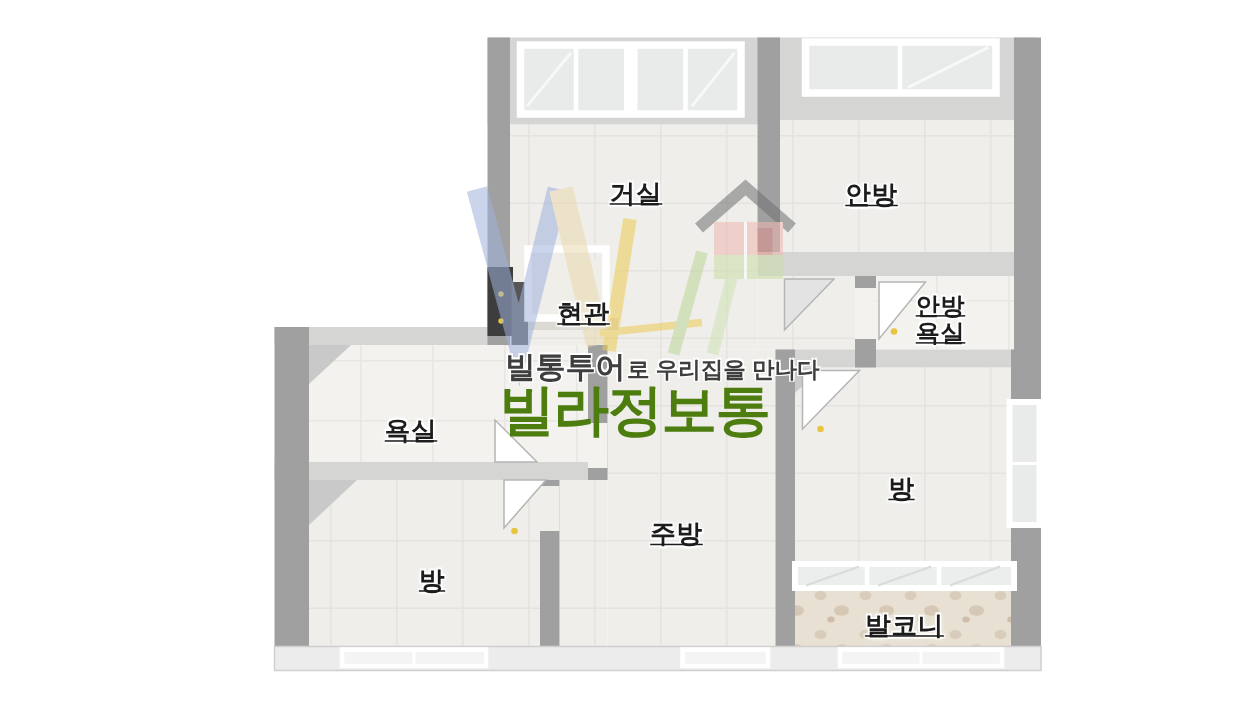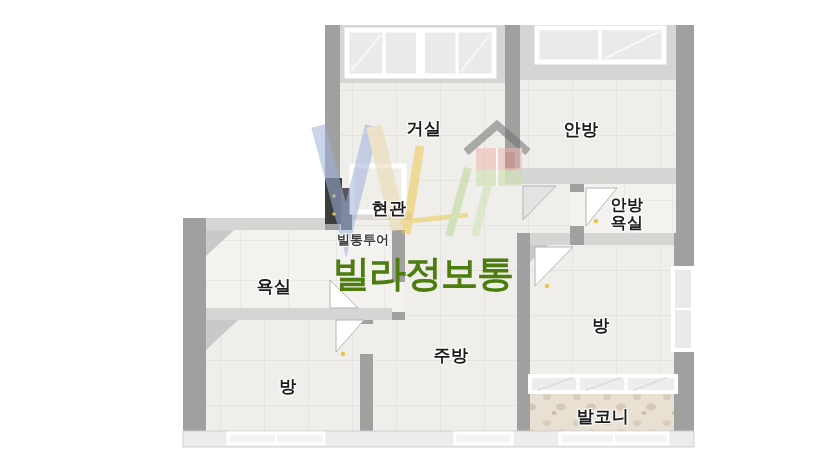--- a/index.html
+++ b/index.html
@@ -6,28 +6,29 @@
   .stage{
     position:relative;width:840px;height:472px;overflow:hidden;background:#ffffff;
     font-family:"Liberation Sans","DejaVu Sans",sans-serif;
   }
   .plan-svg{position:absolute;left:0;top:0;}
   .room-label{
     position:absolute;transform:translate(-50%,-50%);
     font-size:17px;font-weight:bold;color:#1c1c1c;line-height:1.12;
     text-align:left;white-space:nowrap;letter-spacing:0.5px;
     text-shadow:-1px -1px 0 #fff,1px -1px 0 #fff,-1px 1px 0 #fff,1px 1px 0 #fff,0 0 4px #fff;
+    text-decoration:underline;
   }
   .room-label.small{font-size:16px;}
   .wm-tagline{
     position:absolute;left:337px;top:231px;display:flex;align-items:baseline;gap:1px;
     white-space:nowrap;color:#3e3e3e;
     text-shadow:-1px -1px 0 #fff,1px -1px 0 #fff,-1px 1px 0 #fff,1px 1px 0 #fff;
   }
-  .wm-tagline .bold{font-size:13px;font-weight:bold;letter-spacing:0px;}
+  .wm-tagline .bold{font-size:20px;font-weight:bold;letter-spacing:0px;}
   .wm-tagline .rest{font-size:15px;font-weight:bold;letter-spacing:0px;}
   .wm-brand{
     position:absolute;left:333px;top:254px;font-size:37px;font-weight:bold;
     color:#4d7c0f;letter-spacing:-1px;line-height:1.1;white-space:nowrap;
   }
 </style>
 </head>
 <body>
 
 <div class="stage">
@@ -184,16 +185,17 @@
     <div>욕실</div>
   </div>
   <div class="room-label" style="left:274px;top:287px;">욕실</div>
   <div class="room-label" style="left:288px;top:387px;">방</div>
   <div class="room-label" style="left:451px;top:356px;">주방</div>
   <div class="room-label" style="left:601px;top:326px;">방</div>
   <div class="room-label" style="left:603px;top:417px;">발코니</div>
 
   <div class="wm-tagline">
     <span class="bold">빌통투어</span>
+    <span class="rest">로 우리집을 만나다</span>
   </div>
   <div class="wm-brand">빌라정보통</div>
 
 </div>
 
 </body></html>

